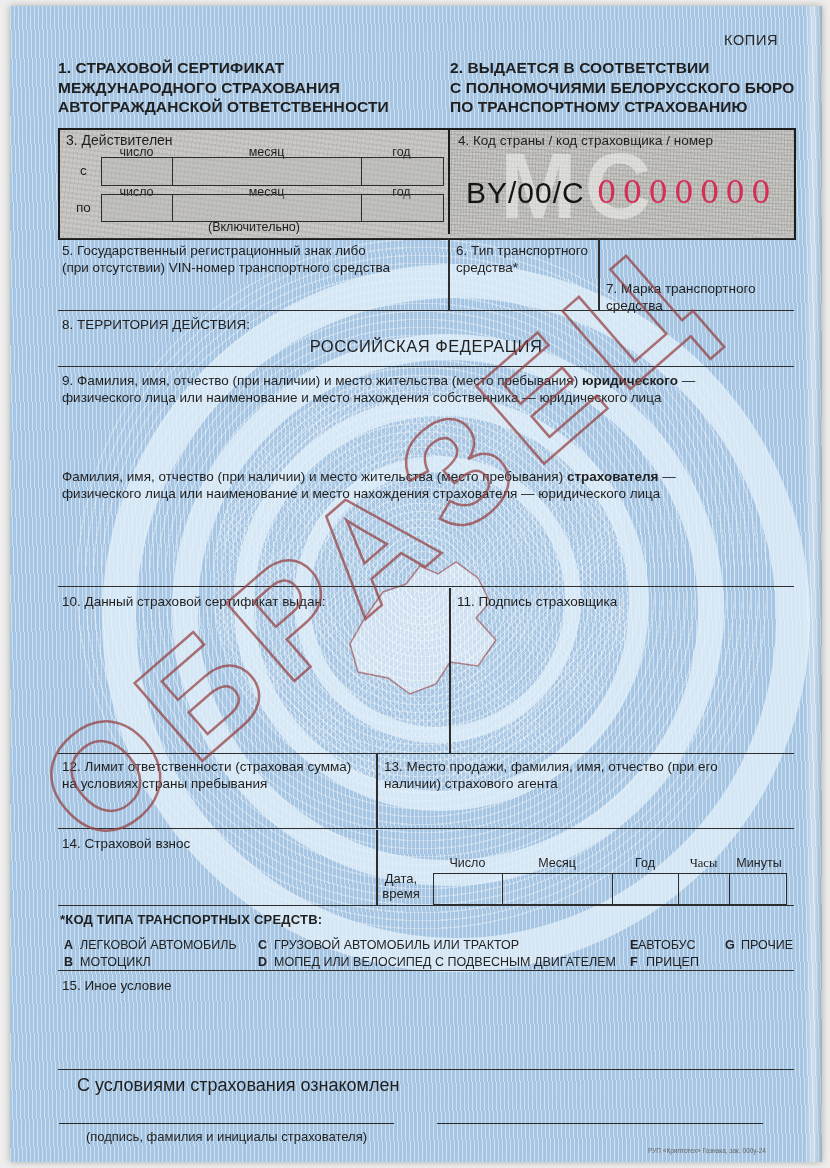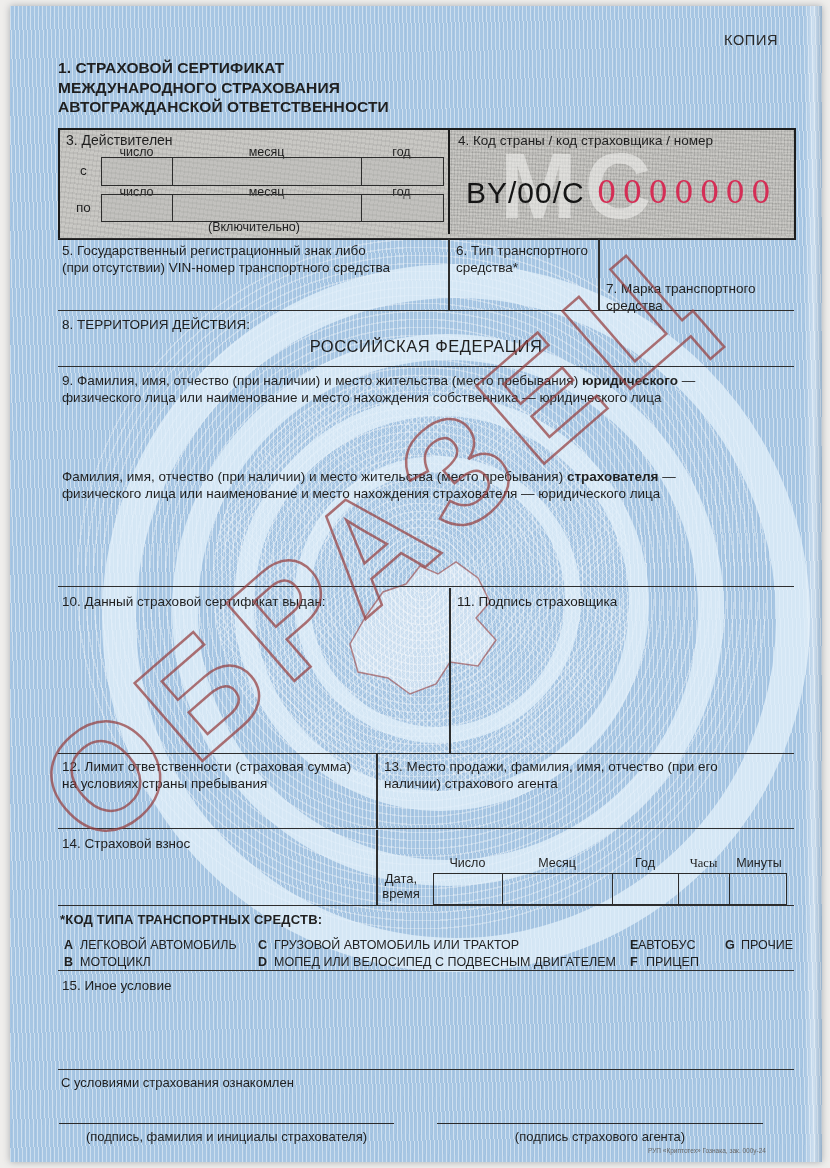--- a/index.html
+++ b/index.html
@@ -84,21 +84,21 @@
   .dt-region{position:absolute;left:318px;top:0;right:0;height:75px;}
   .dt-col{position:absolute;top:26px;font-size:12.5px;text-align:center;}
   .dt-cells{position:absolute;left:57px;top:43px;width:352px;height:30px;border:1.5px solid #2c2c2c;}
   .dt-cells .dv{position:absolute;top:0;bottom:0;width:1.5px;background:#2c2c2c;}
   .dt-label{position:absolute;left:0;top:41px;width:50px;text-align:center;font-size:13px;line-height:15px;}
   .rowcodes{top:900px;height:64px;}
   .codes-title{left:2px;top:6px;font-size:13px;font-weight:600;letter-spacing:.2px;}
   .vt-letter{position:absolute;font-size:12.5px;font-weight:bold;}
   .vt-label{position:absolute;font-size:12.5px;}
   .row15{top:965.5px;height:97px;}
-  .ack{left:51px;top:1069px;font-size:13px;}
+  .ack{left:67px;top:1069px;font-size:18px;}
   .sigline{position:absolute;top:1117px;border-top:1.5px solid #2a2a2a;height:0;}
   .sig-left{left:49px;width:335px;}
   .sig-right{left:427px;width:326px;}
   .siglabel{position:absolute;top:1123px;font-size:13px;text-align:center;}
   .siglabel.sl{left:49px;width:335px;}
   .siglabel.sr{left:427px;width:326px;}
   .imprint{left:556px;top:1141px;width:200px;text-align:right;font-size:6.5px;color:#666;}
 </style>
 </head>
 <body>
@@ -117,20 +117,23 @@
 
   <div class="watermark">ОБРАЗЕЦ</div>
 
   <div class="content">
 
     <div class="abs copy">КОПИЯ</div>
 
     <div class="abs hdr h1 ml">1. СТРАХОВОЙ СЕРТИФИКАТ
 МЕЖДУНАРОДНОГО СТРАХОВАНИЯ
 АВТОГРАЖДАНСКОЙ  ОТВЕТСТВЕННОСТИ</div>
+    <div class="abs hdr h2 ml">2. ВЫДАЕТСЯ В СООТВЕТСТВИИ
+С ПОЛНОМОЧИЯМИ БЕЛОРУССКОГО БЮРО
+ПО ТРАНСПОРТНОМУ СТРАХОВАНИЮ</div>
 
     <div class="abs graybox">
       <div class="sec3">
         <div class="abs sec3-title">3. Действителен</div>
         <div class="abs collabel" style="left:41px;top:15px;width:71px;">число</div>
         <div class="abs collabel" style="left:112px;top:15px;width:189px;">месяц</div>
         <div class="abs collabel" style="left:301px;top:15px;width:81px;">год</div>
         <div class="abs rowprefix" style="left:20px;top:33px;">с</div>
         <div class="datebox" style="top:27px;">
           <div class="dv" style="left:69.5px;"></div>
@@ -232,19 +235,18 @@
 
     <div class="band row15">
       <div class="abs lbl" style="left:4px;top:6px;">15. Иное условие</div>
     </div>
 
     <div class="abs ack">С условиями страхования ознакомлен</div>
 
     <div class="sigline sig-left"></div>
     <div class="sigline sig-right"></div>
     <div class="siglabel sl">(подпись, фамилия и инициалы страхователя)</div>
-    <div class="siglabel sr">(подпись страхового агента)</div>
 
     <div class="abs imprint">РУП «Криптотех» Гознака, зак. 000у-24</div>
   </div>
 
   <div class="edge-curl"></div>
 </div>
 
 </body></html>

